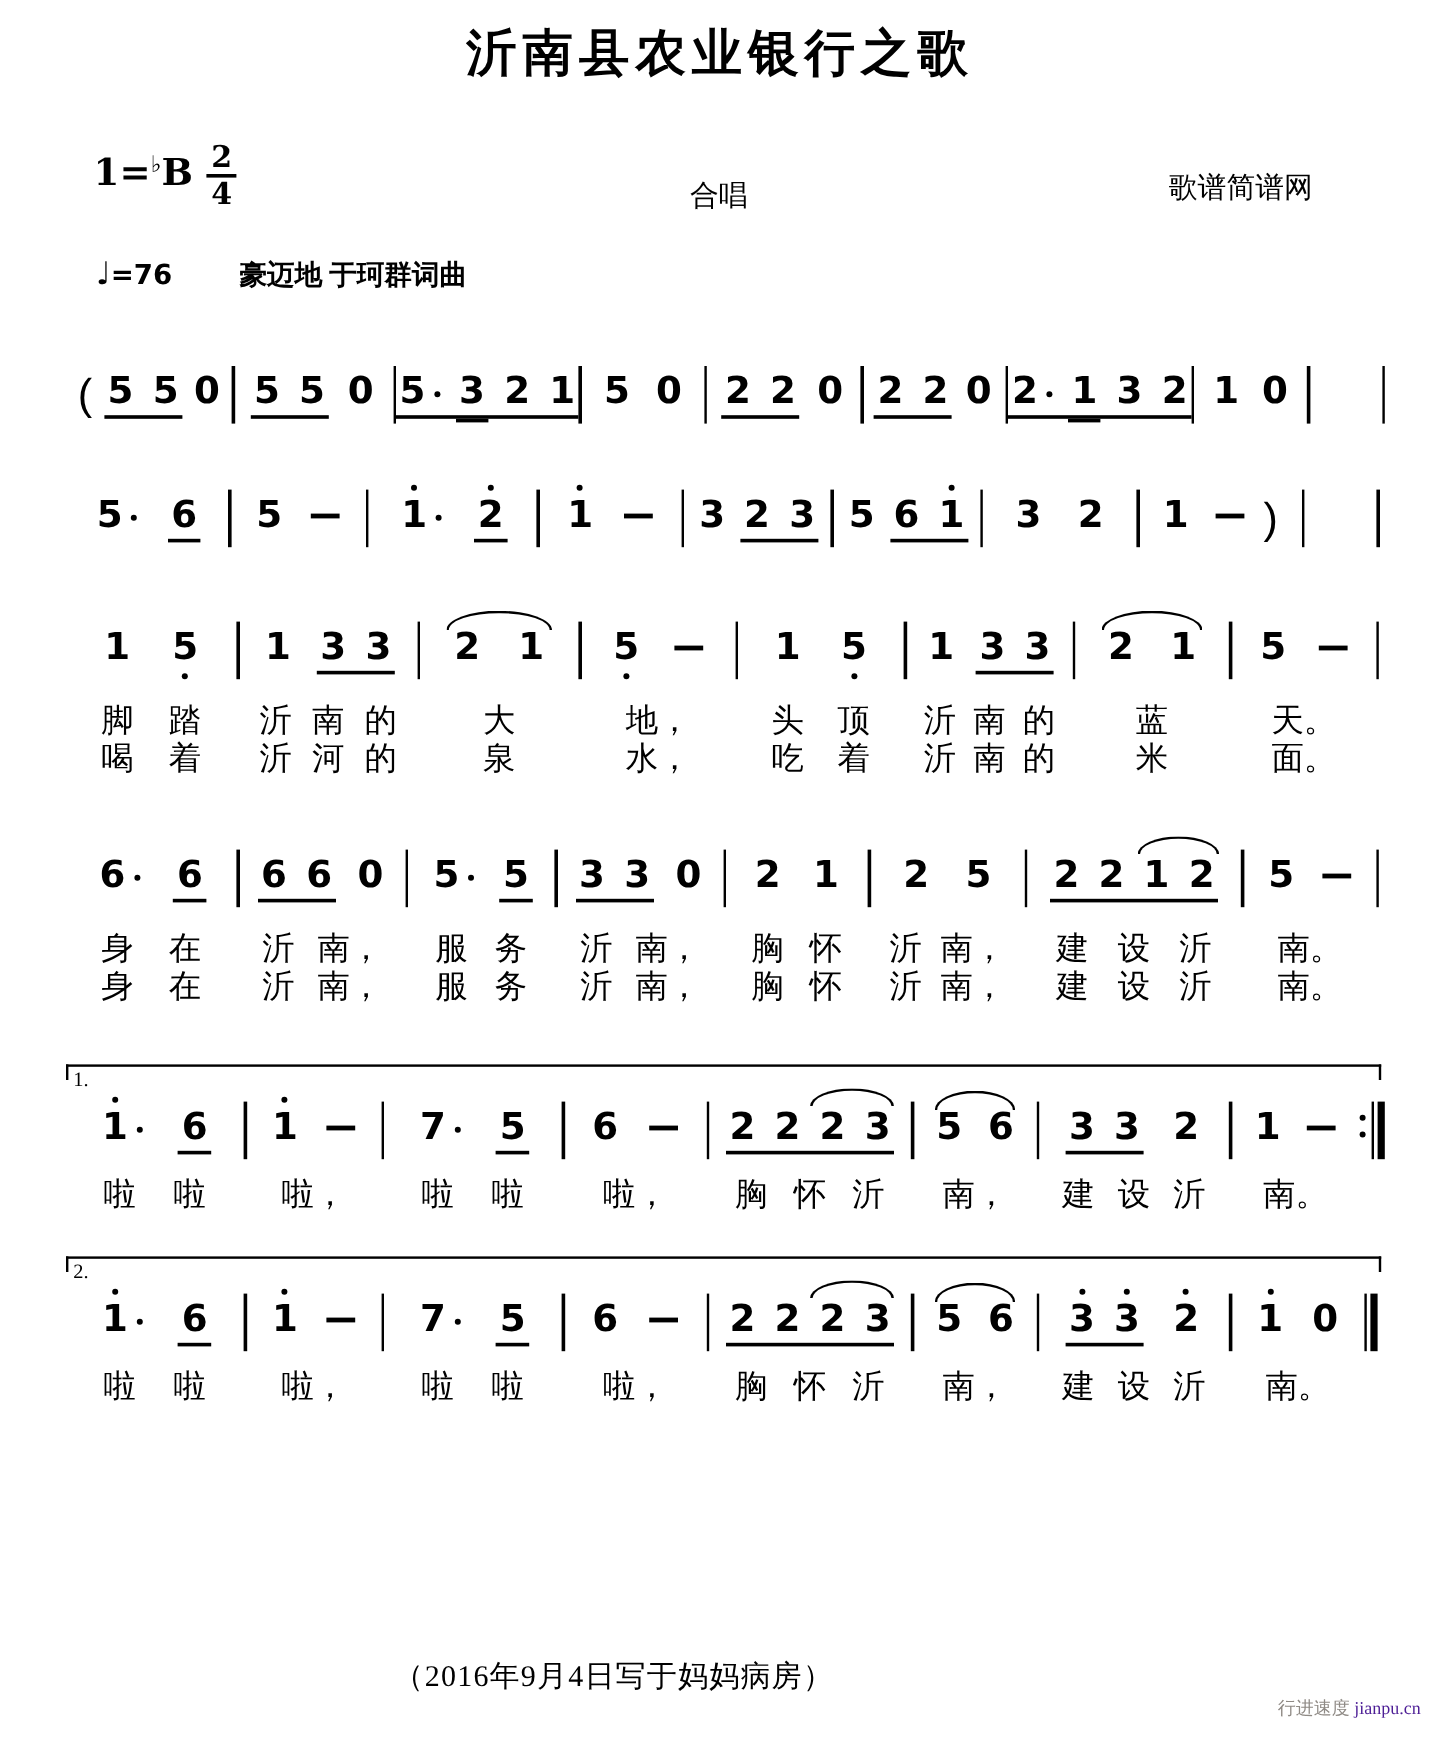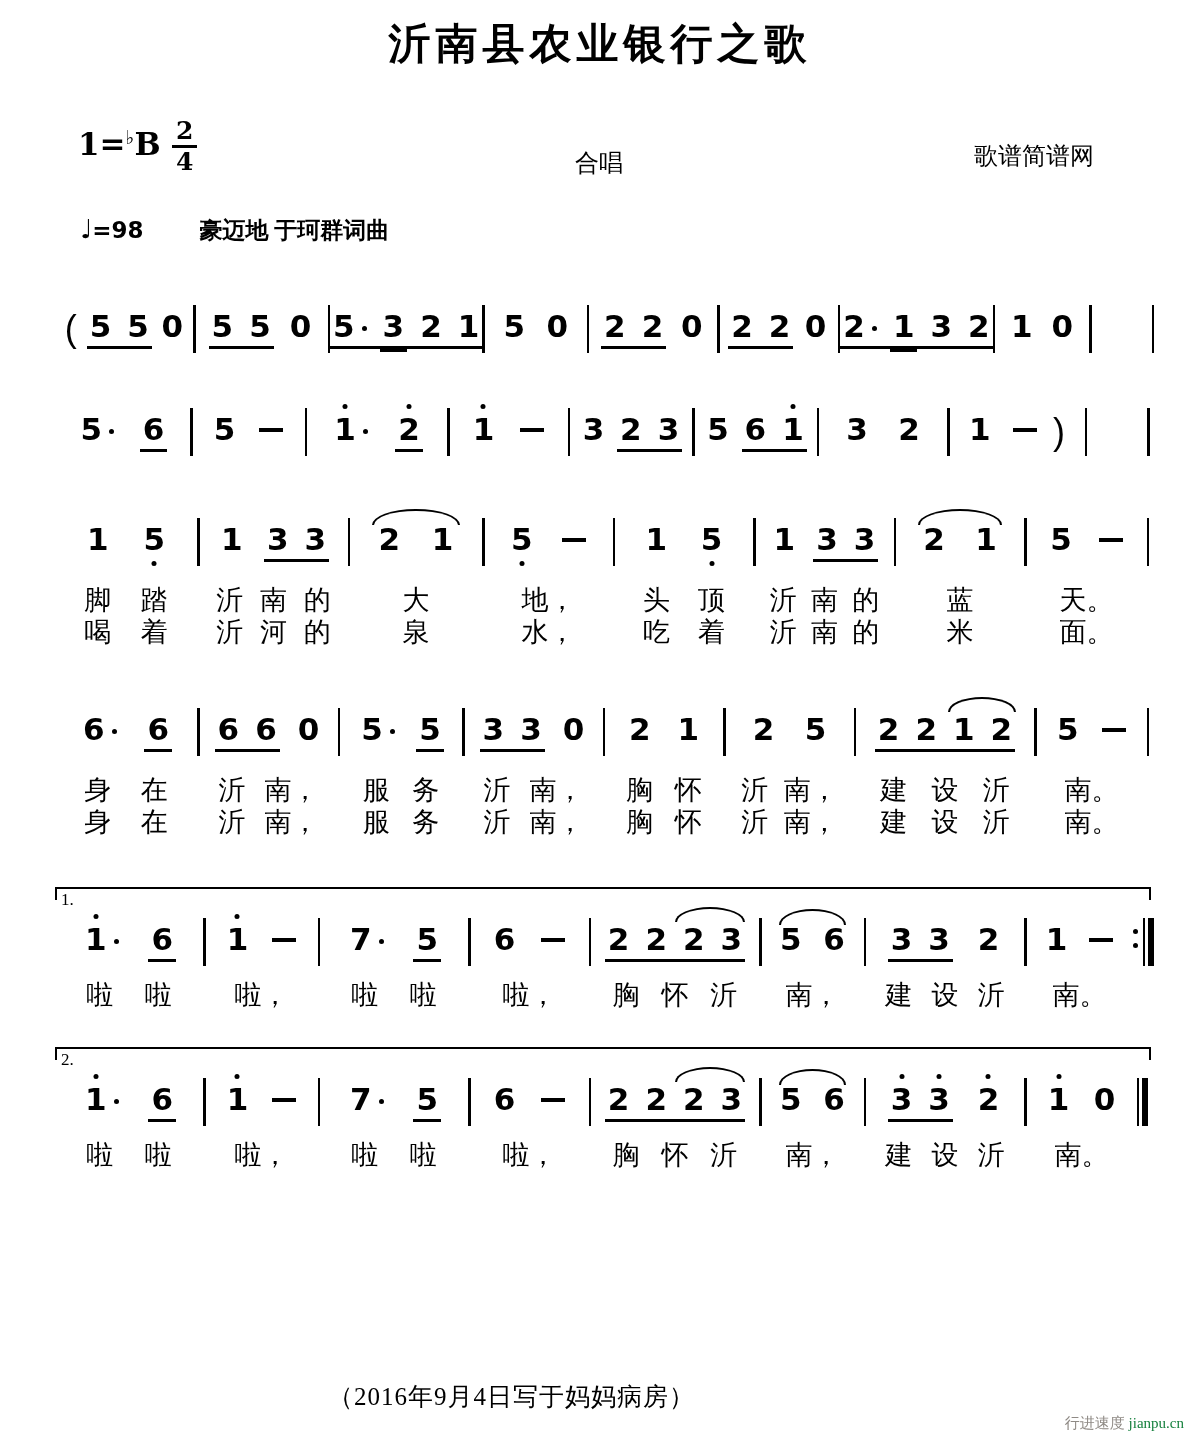--- a/index.html
+++ b/index.html
@@ -63,38 +63,38 @@
   .volta-label{position:absolute;left:4px;top:1px;font-size:17px;font-family:"Liberation Serif",serif;}
 
   
   .lyr-row{position:absolute;left:55px;width:1092px;display:flex;}
   .lyr-cell{display:flex;justify-content:space-evenly;}
   .ghost{flex:0 0 2.5px;}
   .lyr-ch{font-size:27px;line-height:1.1;}
 
   .footer-note{position:absolute;left:328px;top:1380px;font-size:25px;letter-spacing:1px;}
   .watermark{position:absolute;right:16px;top:1414px;font-size:15px;color:#8f8a85;}
-  .watermark .dom{color:#15803d;}
+  .watermark .dom{color:#4c1d95;}
 </style>
 </head>
 <body>
 
 <div class="title">沂南县农业银行之歌</div>
 
 <div class="keysig"><span>1=</span><sup>♭</sup><span>B</span></div>
 
 <div class="meter">
   <span class="num">2</span>
   <span class="den">4</span>
 </div>
 
 <div class="ensemble">合唱</div>
 <div class="credit">歌谱简谱网</div>
 
-<div class="temporow"><span class="beat">♩</span><span>=98</span><span class="ttext">豪迈地  于珂群词曲</span></div>
+<div class="temporow"><span class="beat">♩</span><span>=76</span><span class="ttext">豪迈地  于珂群词曲</span></div>
 
 <div id="systems">
     <div class="system" style="top: 305px;">
       <div class="staff-row">
         <div class="measure" style="flex: 0 0 138px;">
           <span class="grp">
             <span class="note">
               <span class="t pr">(</span>
             </span>
           </span>

